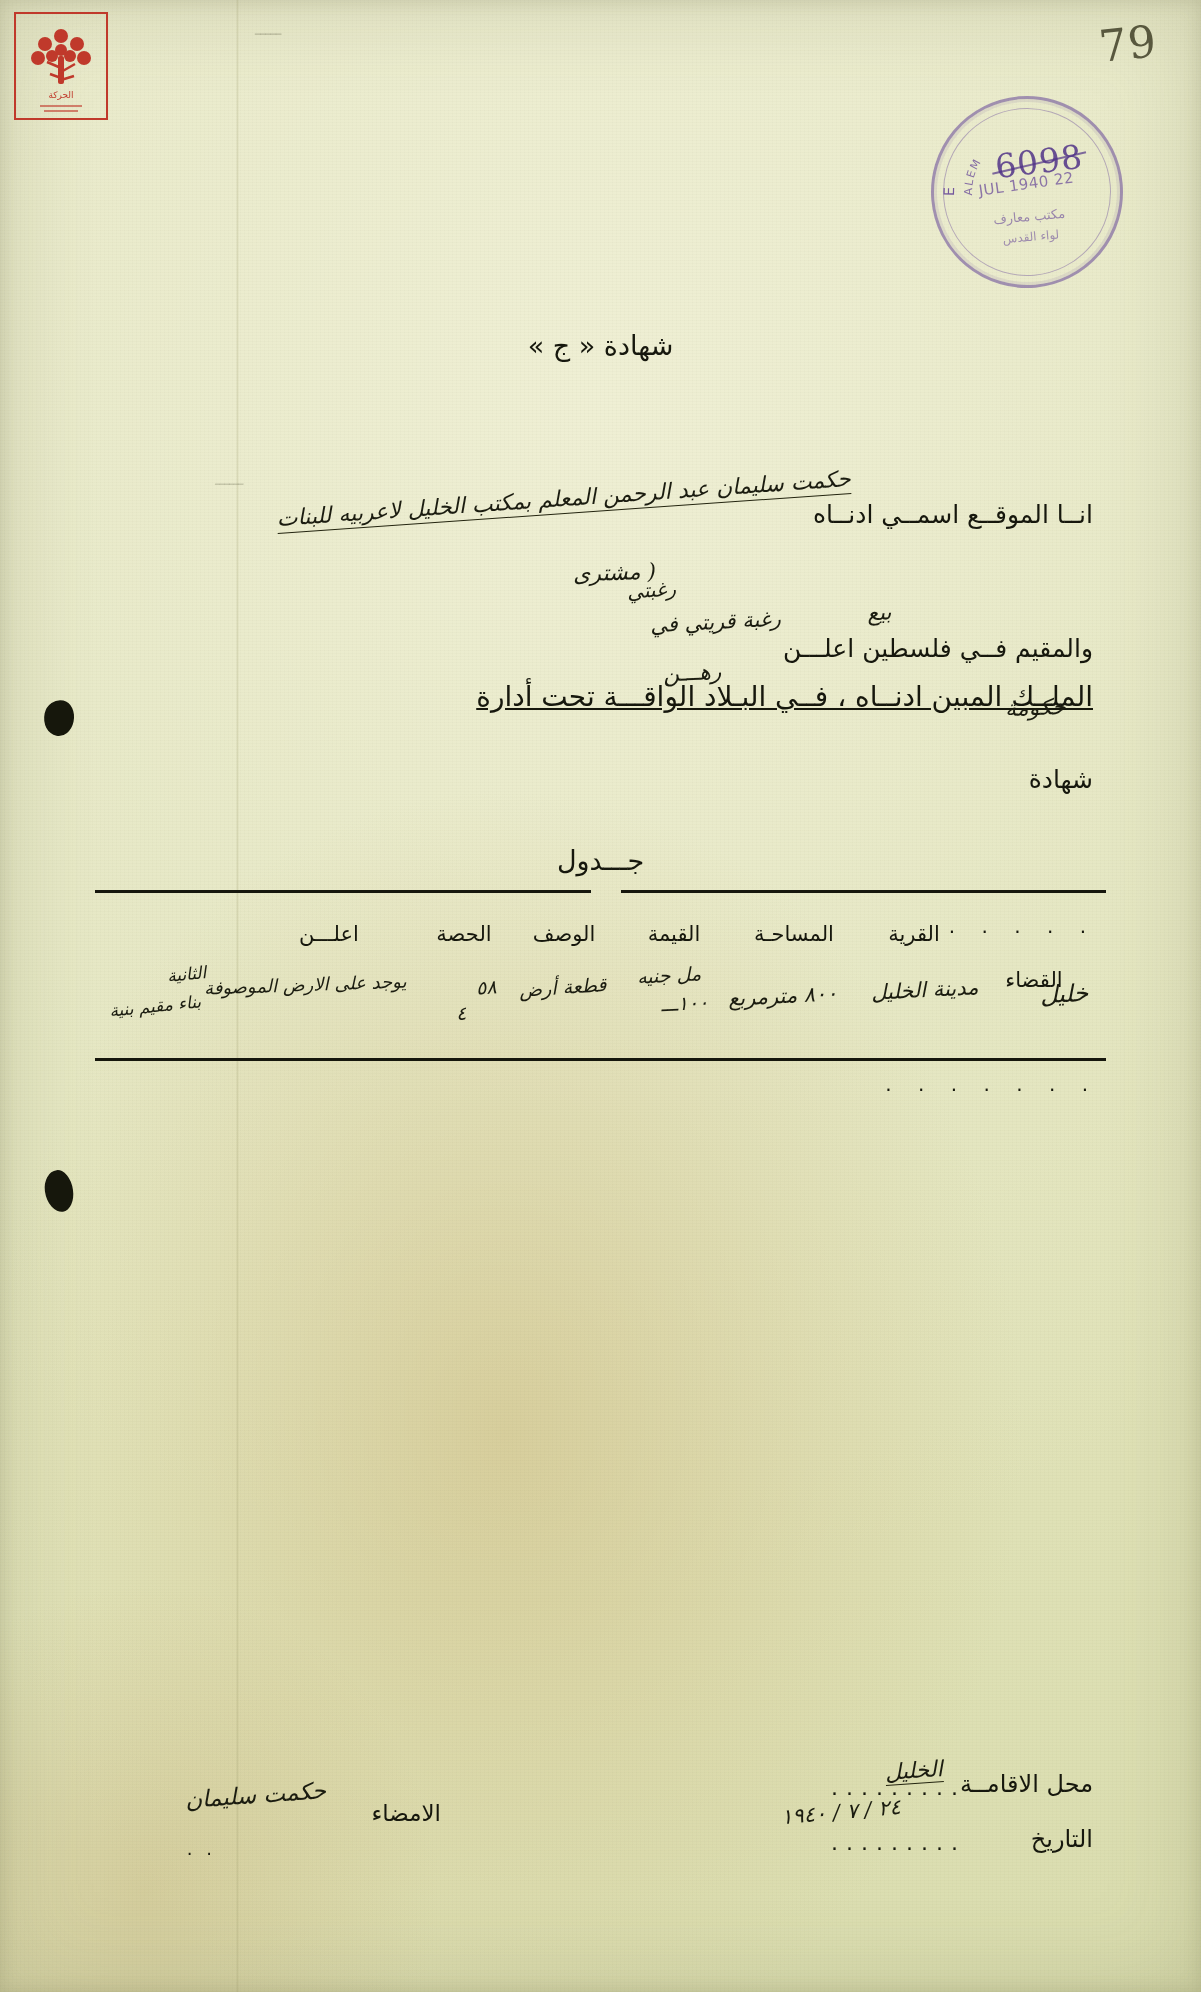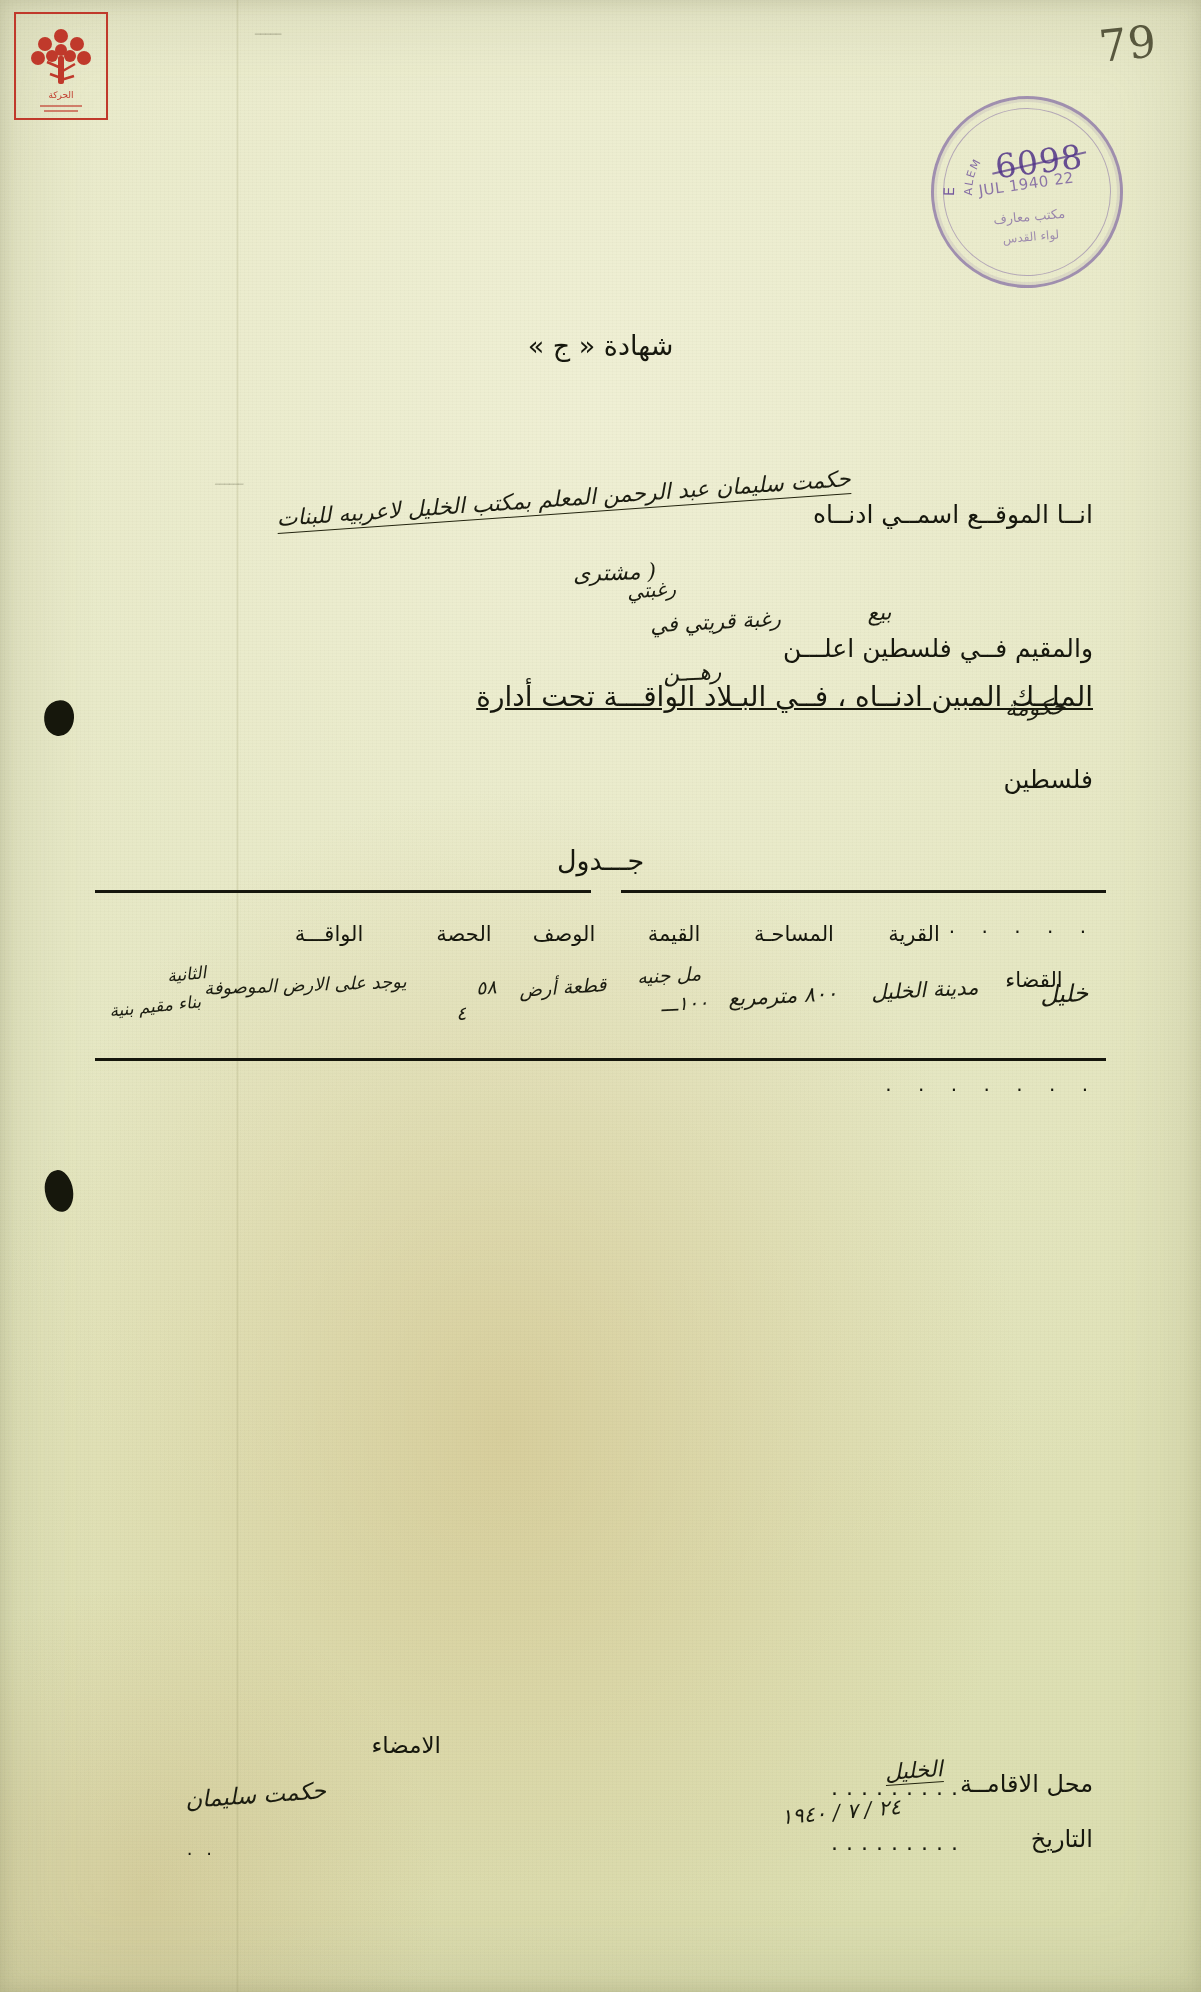--- a/index.html
+++ b/index.html
@@ -340,21 +340,21 @@
   }
   .foot-res-value .u { border-bottom: 1.4px solid #23240f; }
   .foot-date-value {
     position: absolute;
     right: 300px; top: 1800px;
     font-size: 21px;
     transform: rotate(-5deg);
   }
   .sig-label {
     position: absolute;
-    right: 760px; top: 1732px;
+    right: 760px; top: 1800px;
     font-size: 23px;
     letter-spacing: 2px;
   }
   .sig-value {
     position: absolute;
     right: 875px; top: 1782px;
     font-size: 23px;
     transform: rotate(-4deg);
   }
   .sig-dots {
@@ -432,21 +432,21 @@
   <div class="stamp-number">
     <span>6098</span>
     <span class="strike"></span>
   </div>
 
   <div class="printed title">شهادة « ج »</div>
 
   <div class="printed line1">انــا الموقــع اسمــي ادنــاه</div>
   <div class="printed line2">والمقيم فــي فلسطين اعلـــن</div>
   <div class="printed line3">الملــك المبين ادنــاه ، فــي البـلاد الواقـــة تحت أدارة</div>
-  <div class="printed line4">فلسطين</div>
+  <div class="printed line4">شهادة</div>
 
   <div class="hand hw-name">
     <span class="ul">حكمت سليمان عبد الرحمن المعلم بمكتب الخليل لاعربيه للبنات</span>
   </div>
   <div class="hand hw-mushtari">( مشترى</div>
   <div class="hand hw-raghbati">رغبتي</div>
   <div class="hand hw-qaryati">رغبة قريتي في</div>
   <div class="hand hw-place">بيع</div>
   <div class="hand hw-rahn">رهـــن</div>
   <div class="hand hw-hukuma">حكومة</div>
@@ -464,21 +464,21 @@
     <div class="dots-row dots-top printed">. . . . .</div>
     <div class="dots-row dots-bottom printed">. . . . . . .</div>
 
     <div class="thead printed">
       <div class="th th-qada">القضاء</div>
       <div class="th th-qarya">القرية</div>
       <div class="th th-misaha">المساحـة</div>
       <div class="th th-qima">القيمة</div>
       <div class="th th-wasf">الوصف</div>
       <div class="th th-hissa">الحصة</div>
-      <div class="th th-mula">الواقـــة</div>
+      <div class="th th-mula">اعلـــن</div>
     </div>
 
     <div class="trow">
       <div class="cell c-qada">خليل</div>
       <div class="cell c-qarya">مدينة الخليل</div>
       <div class="cell c-misaha">٨٠٠ مترمربع</div>
       <div class="cell c-qima-1">مل جنيه</div>
       <div class="cell c-qima-2">١٠٠ـــ</div>
       <div class="cell c-wasf">قطعة أرض</div>
       <div class="cell c-hissa">٥٨</div>

